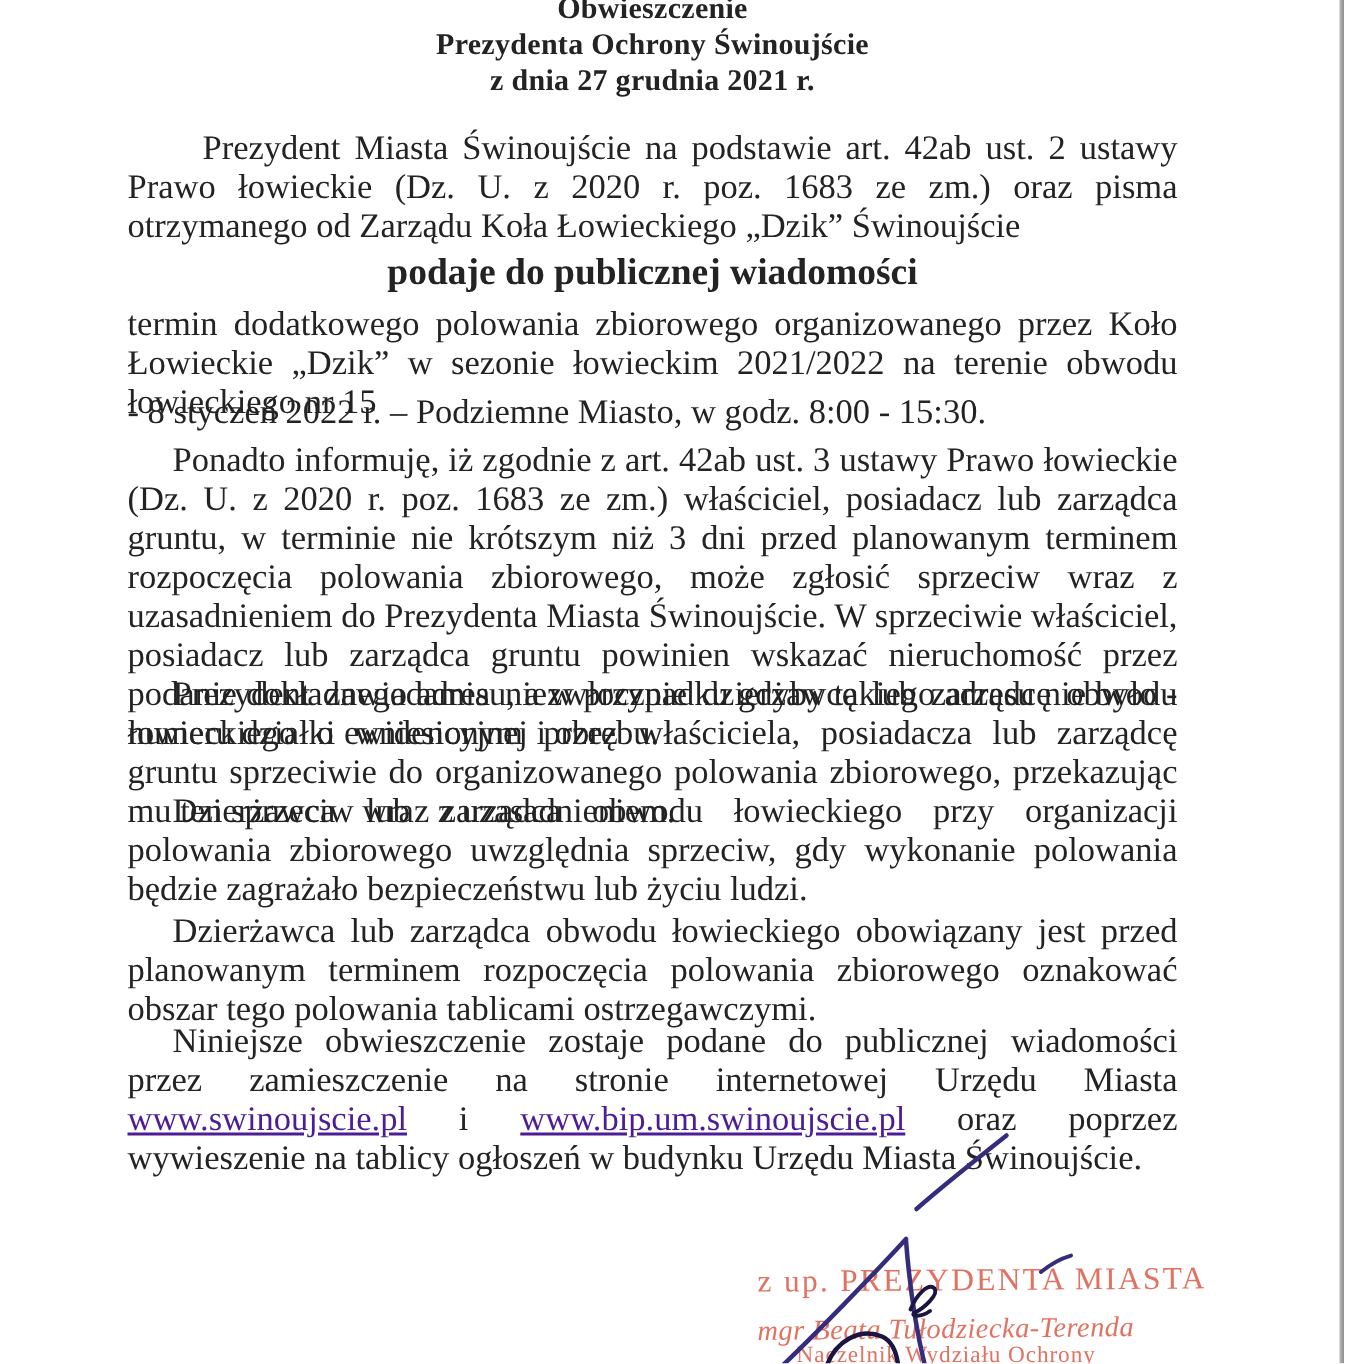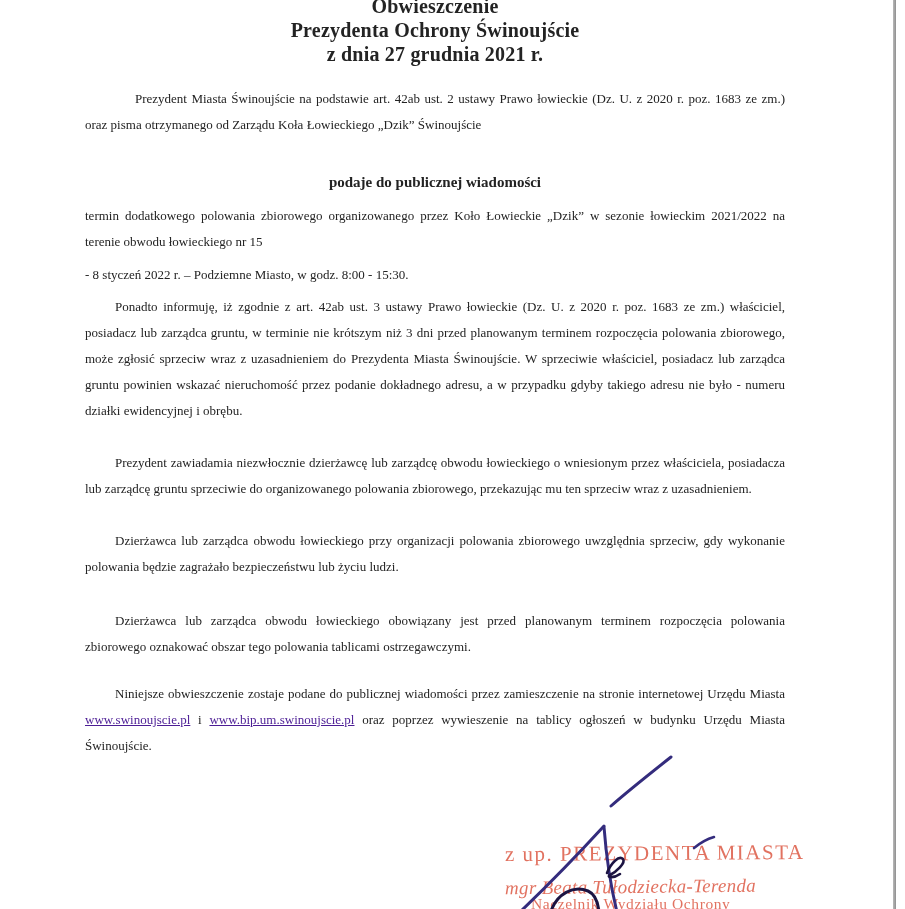--- a/index.html
+++ b/index.html
@@ -20,30 +20,30 @@
     position: absolute; left: 85px; top: 0; width: 700px; height: 748px;
   }
   .doc-title {
     position: absolute; top: -6px; left: 0; width: 700px;
     text-align: center; font-weight: bold;
     font-size: 20px; line-height: 24px;
     letter-spacing: 0.2px;
   }
   .para {
     position: absolute; left: 0; width: 700px;
-    font-size: 13px; line-height: 26px;
+    font-size: 23px; line-height: 26px;
     text-align: justify;
     margin: 0;
   }
   .indent-lg { text-indent: 50px; }
   .indent-sm { text-indent: 30px; }
   .subheading {
     position: absolute; left: 0; width: 700px;
     text-align: center; font-weight: bold;
-    font-size: 15px; line-height: 22px; margin: 0;
+    font-size: 25px; line-height: 22px; margin: 0;
   }
   .no-justify { text-align: left; }
   .doc-link {
     color: #4c1d95; text-decoration: underline; cursor: pointer;
   }
   
   .pos-intro        { top: 86px; }
   .pos-subheading   { top: 171px; }
   .pos-announcement { top: 203px; }
   .pos-date         { top: 262px; }

